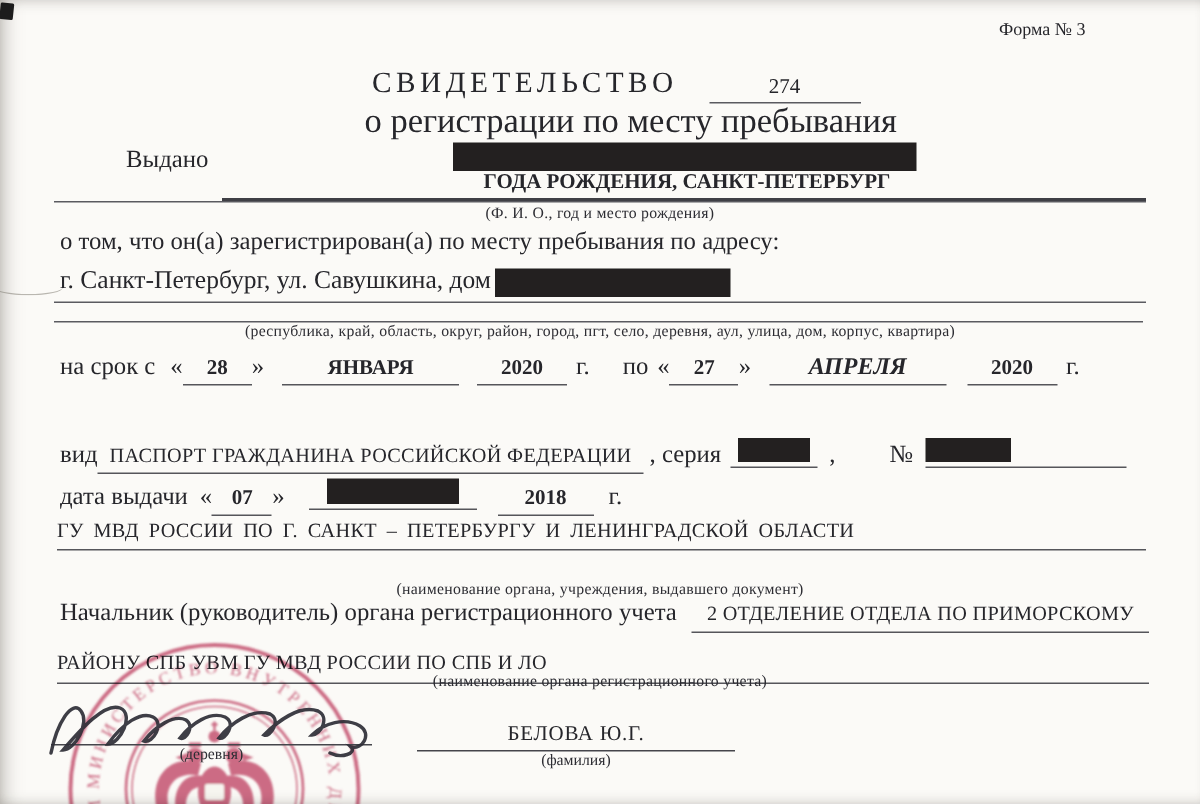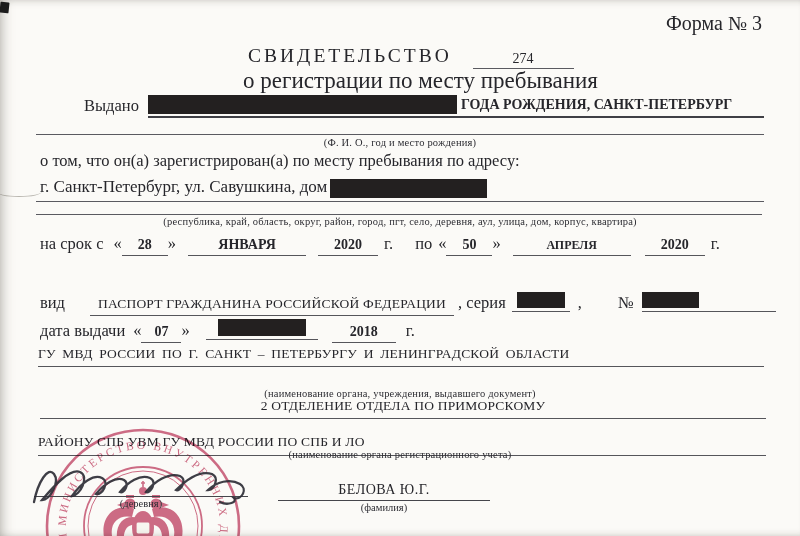--- a/index.html
+++ b/index.html
@@ -25,29 +25,29 @@
   .edge-arc{position:absolute;left:-4px;top:186px;width:46px;height:10px;border-bottom:1px solid rgba(120,115,105,.5);border-radius:50%;}
 </style>
 </head>
 <body>
 
 <div class="page">
 
   <div class="corner-artifact"></div>
   <div class="edge-arc"></div>
 
-  <div class="abs" style="top:12px;left:666px;font-size:20px;">Форма № 3</div>
+  <div class="abs" style="top:12px;left:666px;font-size:12px;">Форма № 3</div>
 
   <div class="abs title-name" style="top:45px;left:248px;">СВИДЕТЕЛЬСТВО</div>
   <div class="abs" style="top:51px;left:473px;width:100px;text-align:center;font-size:14px;">274</div>
   <div class="hline thin" style="top:68px;left:473px;width:101px;"></div>
   <div class="abs" style="top:68px;left:243px;font-size:23px;">о регистрации по месту пребывания</div>
 
   <div class="abs body-txt" style="top:96px;left:84px;">Выдано</div>
-  <div class="abs" style="top:95px;left:148px;width:616px;border-bottom:2px solid #3f3f45;display:flex;align-items:center;padding-bottom:2px;">
+  <div class="abs" style="top:95px;left:148px;width:616px;border-bottom:2px solid #3f3f45;display:flex;align-items:center;padding-bottom:2px;flex-direction:column;">
     <span class="redact" style="width:309px;height:19px;"></span>
     <span class="bold" style="font-size:14px;margin-left:4px;white-space:nowrap;">ГОДА РОЖДЕНИЯ, САНКТ-ПЕТЕРБУРГ</span>
   </div>
 
   <div class="hline" style="top:134px;left:36px;width:728px;"></div>
   <div class="caption" style="top:137px;">(Ф. И. О., год и место рождения)</div>
 
   <div class="abs body-txt" style="top:177px;left:40px;font-size:17px;">г. Санкт-Петербург, ул. Савушкина, дом</div>
   <div class="abs body-txt" style="top:151px;left:40px;">о том, что он(а) зарегистрирован(а) по месту пребывания по адресу:</div>
   <div class="abs redact" style="top:179px;left:330px;width:157px;height:19px;"></div>
@@ -58,30 +58,30 @@
   <div class="abs frow" style="top:234px;left:40px;width:730px;">
     <span class="body-txt" style="margin-right:10px;">на срок с</span>
     <span class="body-txt">«</span>
     <span class="ucell bold" style="width:46px;font-size:14px;">28</span>
     <span class="body-txt">»</span>
     <span class="ucell bold" style="width:118px;font-size:14px;margin-left:12px;">ЯНВАРЯ</span>
     <span class="ucell bold" style="width:60px;font-size:14px;margin-left:12px;">2020</span>
     <span class="body-txt" style="margin-left:6px;">г.</span>
     <span class="body-txt" style="margin-left:22px;margin-right:6px;">по</span>
     <span class="body-txt">«</span>
-    <span class="ucell bold" style="width:46px;font-size:14px;">50</span>
+    <span class="ucell bold" style="width:46px;font-size:14px;">27</span>
     <span class="body-txt">»</span>
-    <span class="ucell bold" style="width:118px;font-size:12px;margin-left:12px;">АПРЕЛЯ</span>
+    <span class="ucell bold" style="width:118px;font-size:16px;margin-left:12px;font-style:italic;">АПРЕЛЯ</span>
     <span class="ucell bold" style="width:60px;font-size:14px;margin-left:14px;">2020</span>
     <span class="body-txt" style="margin-left:6px;">г.</span>
   </div>
 
 
   <div class="abs frow" style="top:292px;left:40px;">
-    <span class="body-txt" style="margin-right:25px;">вид</span>
+    <span class="body-txt" style="margin-right:0;">вид</span>
     <span class="ucell caps" style="padding:0 8px 3px 8px;">ПАСПОРТ ГРАЖДАНИНА РОССИЙСКОЙ ФЕДЕРАЦИИ</span>
     <span class="body-txt" style="margin-left:4px;">, серия</span>
     <span class="ucell" style="width:58px;padding-bottom:3px;margin-left:6px;">
         <span class="redact" style="width:48px;height:16px;"></span>
       </span>
     <span class="body-txt" style="margin-left:8px;">,</span>
     <span class="body-txt" style="margin-left:36px;">№</span>
     <span class="ucell" style="width:134px;padding-bottom:3px;margin-left:8px;justify-content:flex-start;">
         <span class="redact" style="width:57px;height:16px;"></span>
       </span>
@@ -96,20 +96,21 @@
         <span class="redact" style="width:88px;height:17px;"></span>
       </span>
     <span class="ucell bold" style="width:64px;font-size:14px;margin-left:14px;">2018</span>
     <span class="body-txt" style="margin-left:10px;">г.</span>
   </div>
 
   <div class="abs caps" style="top:346px;left:38px;width:726px;border-bottom:1.4px solid #55555a;padding-bottom:4px;word-spacing:3px;">ГУ МВД РОССИИ ПО Г. САНКТ – ПЕТЕРБУРГУ И ЛЕНИНГРАДСКОЙ ОБЛАСТИ</div>
   <div class="caption" style="top:388px;">(наименование органа, учреждения, выдавшего документ)</div>
 
   <div class="abs frow" style="top:398px;left:40px;width:726px;">
+    <span class="body-txt" style="margin-right:10px;white-space:nowrap;">Начальник (руководитель) органа регистрационного учета</span>
     <span class="ucell caps" style="flex:1;padding-bottom:4px;">2 ОТДЕЛЕНИЕ ОТДЕЛА  ПО ПРИМОРСКОМУ</span>
   </div>
   <div class="abs caps" style="top:434px;left:38px;width:728px;border-bottom:1.4px solid #55555a;padding-bottom:5px;">РАЙОНУ СПБ УВМ  ГУ  МВД РОССИИ  ПО СПБ  И  ЛО</div>
   <div class="caption" style="top:449px;">(наименование органа регистрационного учета)</div>
 
   <svg class="abs" style="left:28px;top:420px;opacity:.82;mix-blend-mode:multiply;" width="230" height="240" viewBox="0 0 230 240">
     <defs>
       <filter id="sblur" x="-10%" y="-10%" width="120%" height="120%">
           <feGaussianBlur stdDeviation="0.65"></feGaussianBlur>
         </filter>

